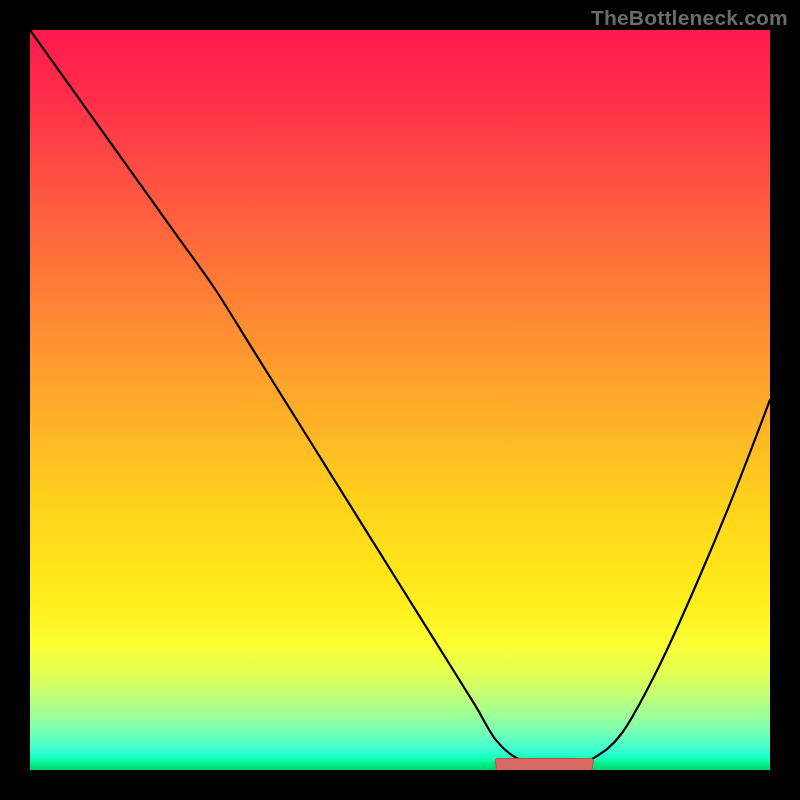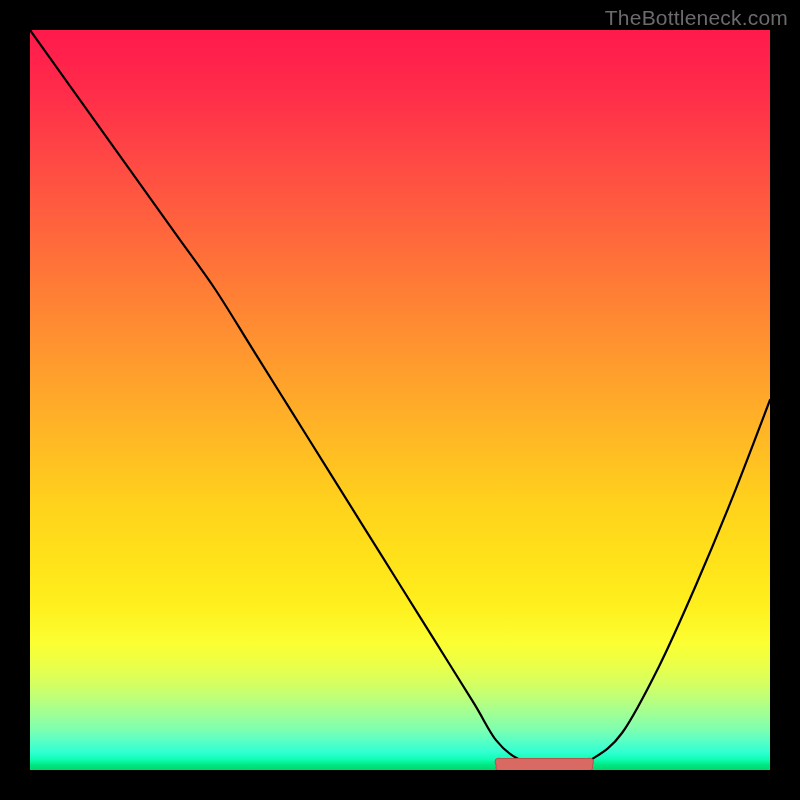--- a/index.html
+++ b/index.html
@@ -57,21 +57,21 @@
     inset: 0;
     width: 100%;
     height: 100%;
   }
   .watermark {
     position: absolute;
     top: 6px;
     right: 12px;
     color: #6b6b6b;
     font-size: 21px;
-    font-weight: 400;
+    font-weight: 700;
     letter-spacing: 0.2px;
   }
 </style>
 </head>
 <body>
 
 <div class="frame">
   <div class="watermark">TheBottleneck.com</div>
   <div class="plot">
     <div class="gradient"></div>

